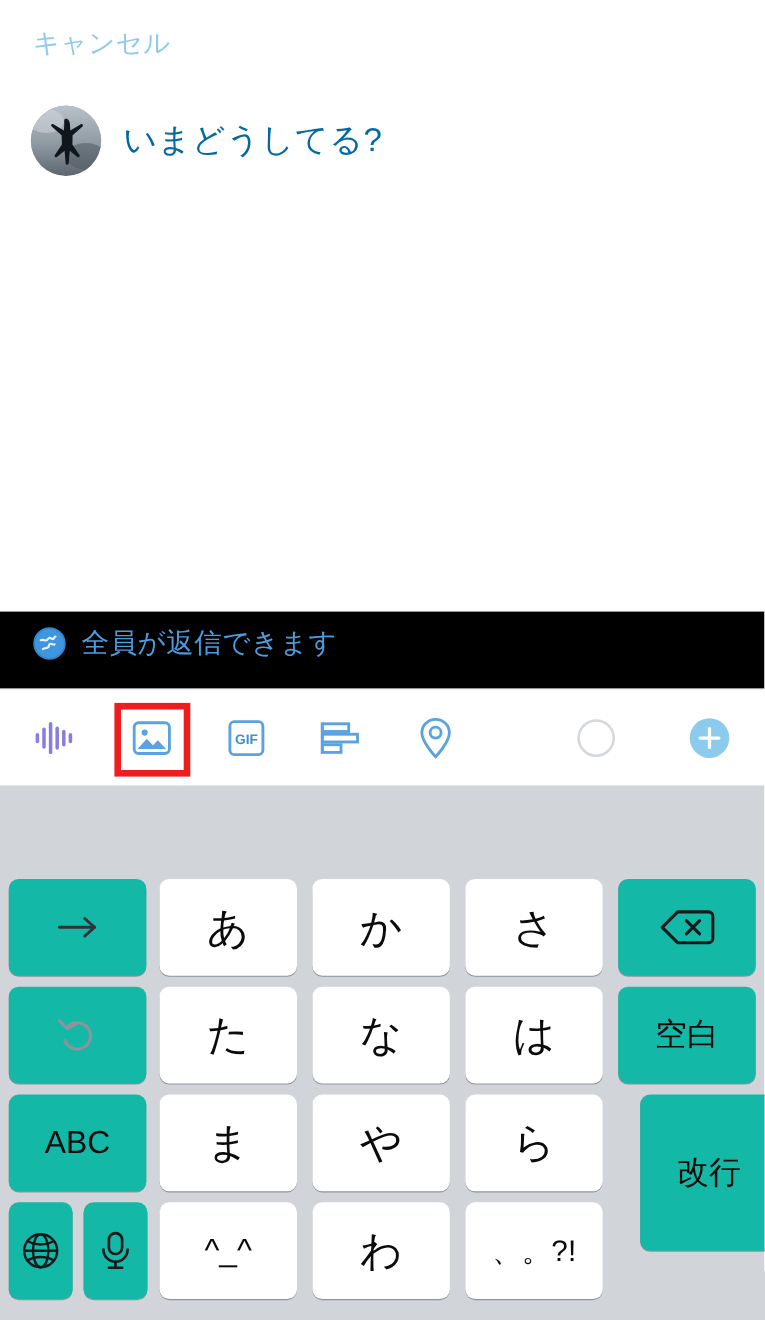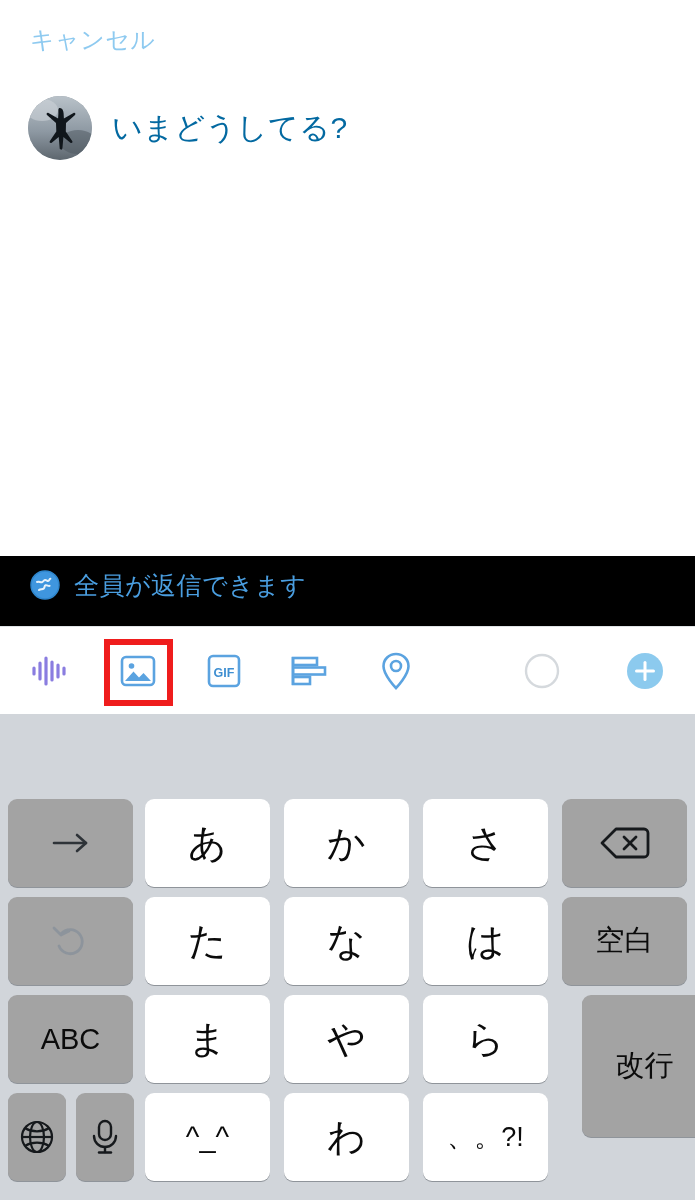--- a/index.html
+++ b/index.html
@@ -171,21 +171,21 @@
     color: #0b0b0b;
     box-shadow: 0 1px 0 rgba(120,125,132,0.75);
     cursor: pointer;
     user-select: none;
     font-family: "Liberation Sans", "DejaVu Sans", sans-serif;
   }
   .key.char {
     background: #ffffff;
   }
   .key.func {
-    background: #a3a3a3;
+    background: #14b8a6;
   }
   .key.small-label { font-size: 29px; }
   .key.tiny-label  { font-size: 27px; }
   .key svg { display: block; }
 </style>
 </head>
 <body>
 
 <div id="app">
 

